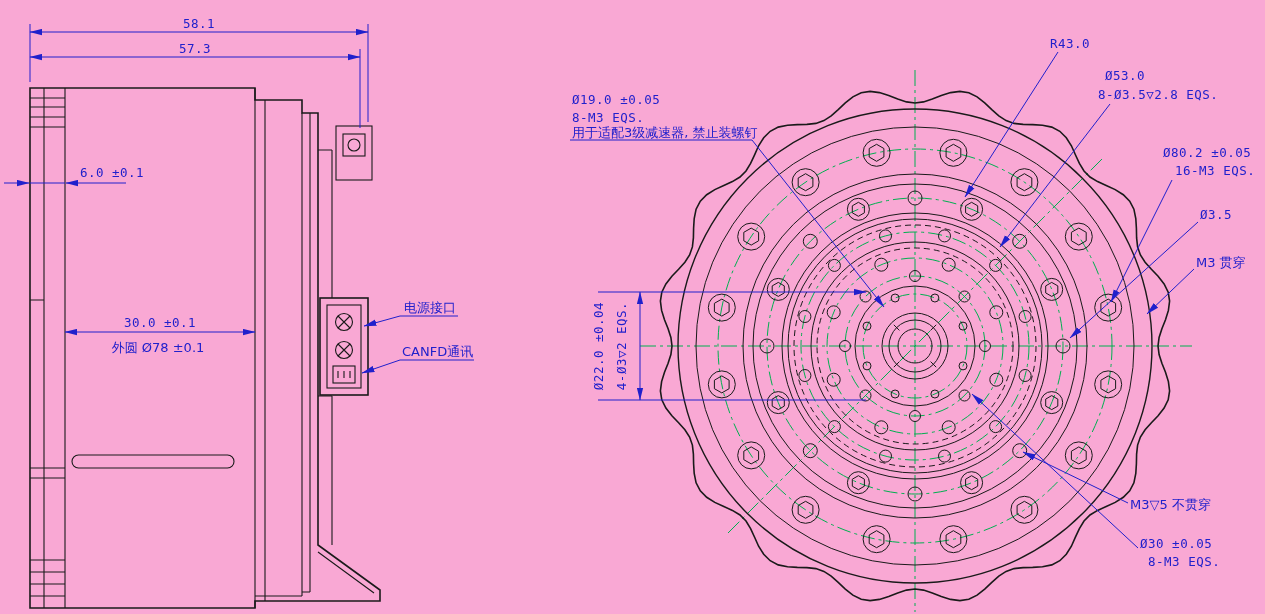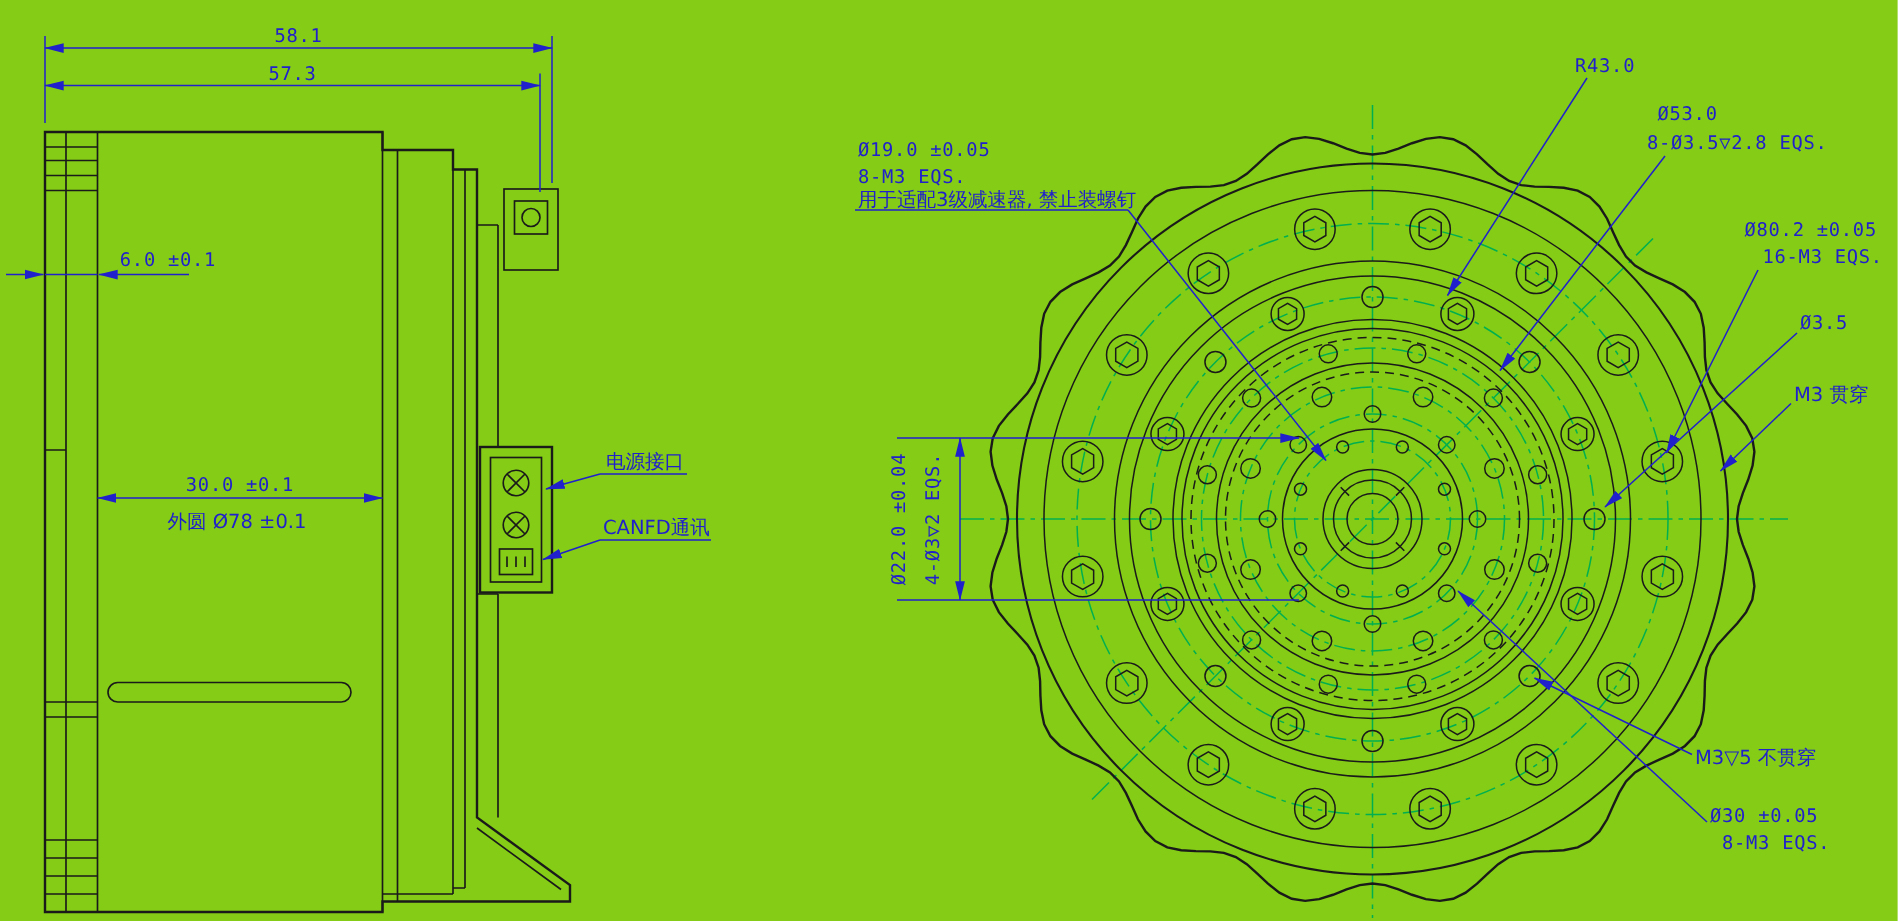--- a/index.html
+++ b/index.html
@@ -1,17 +1,17 @@
 <!DOCTYPE html>
 <html><head>
 <meta charset="utf-8">
 <style>
   *{margin:0;padding:0;box-sizing:border-box}
   body{background:#ffffff;font-family:"DejaVu Sans",sans-serif}
-  #stage{position:relative;width:1265px;height:614px;background:#84cc16;overflow:hidden}
+  #stage{position:relative;width:1265px;height:614px;background:#f9a8d4;overflow:hidden}
   svg{display:block}
   svg text{font-family:"DejaVu Sans Mono","DejaVu Sans",monospace;fill:#2020cc}
   .num{font-size:12.5px;letter-spacing:0.5px}
   .cn{font-size:13px;font-family:"DejaVu Sans",sans-serif}
   .blk{stroke:#1a1a1a;fill:none;stroke-width:1.1}
   .blk2{stroke:#1a1a1a;fill:none;stroke-width:1.6}
   .dim{stroke:#2020cc;fill:none;stroke-width:1}
 </style>
 </head>
 <body>

